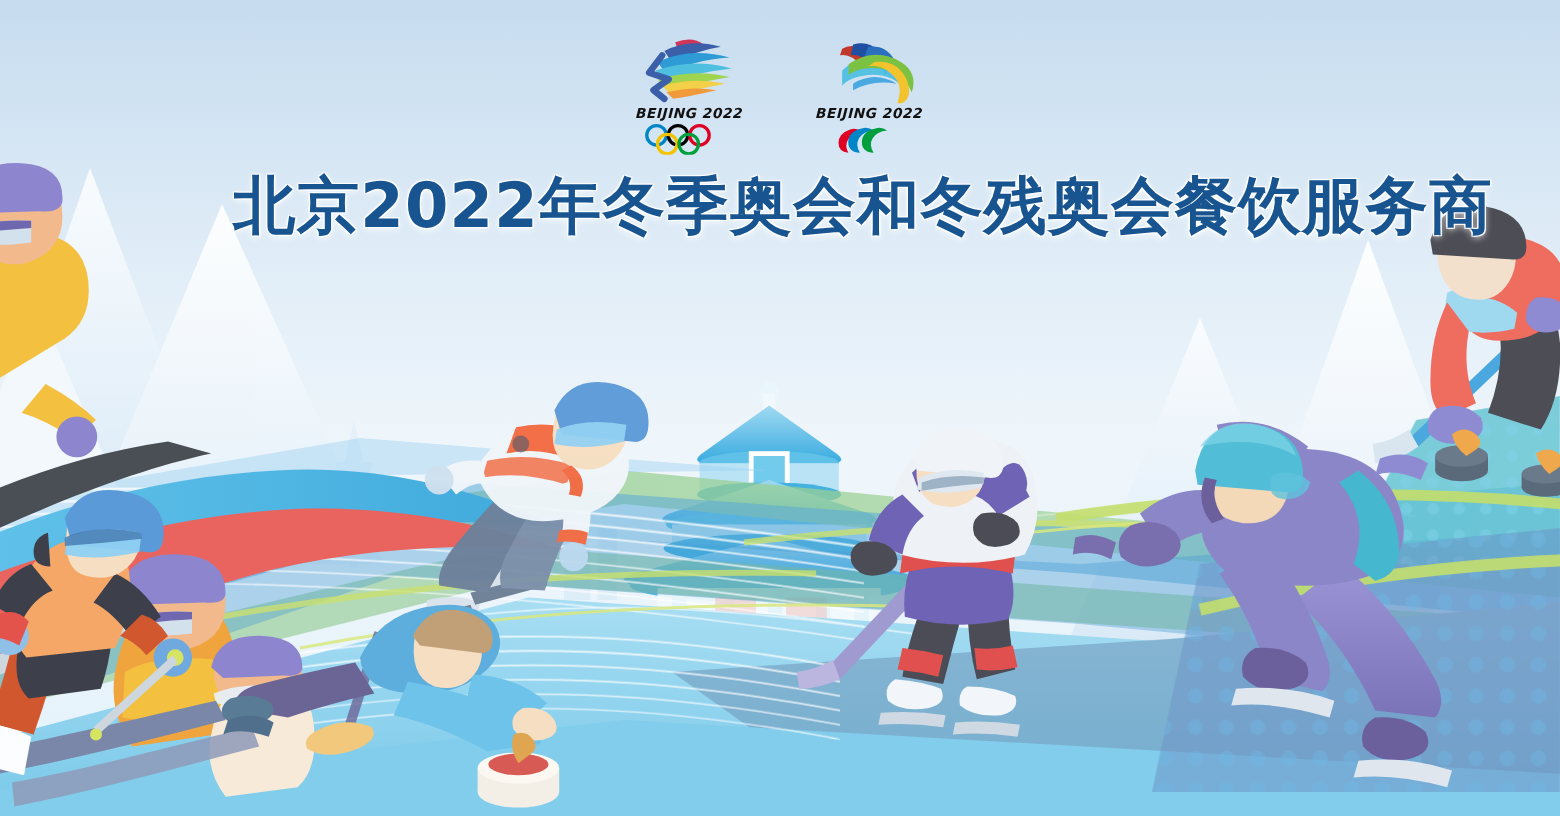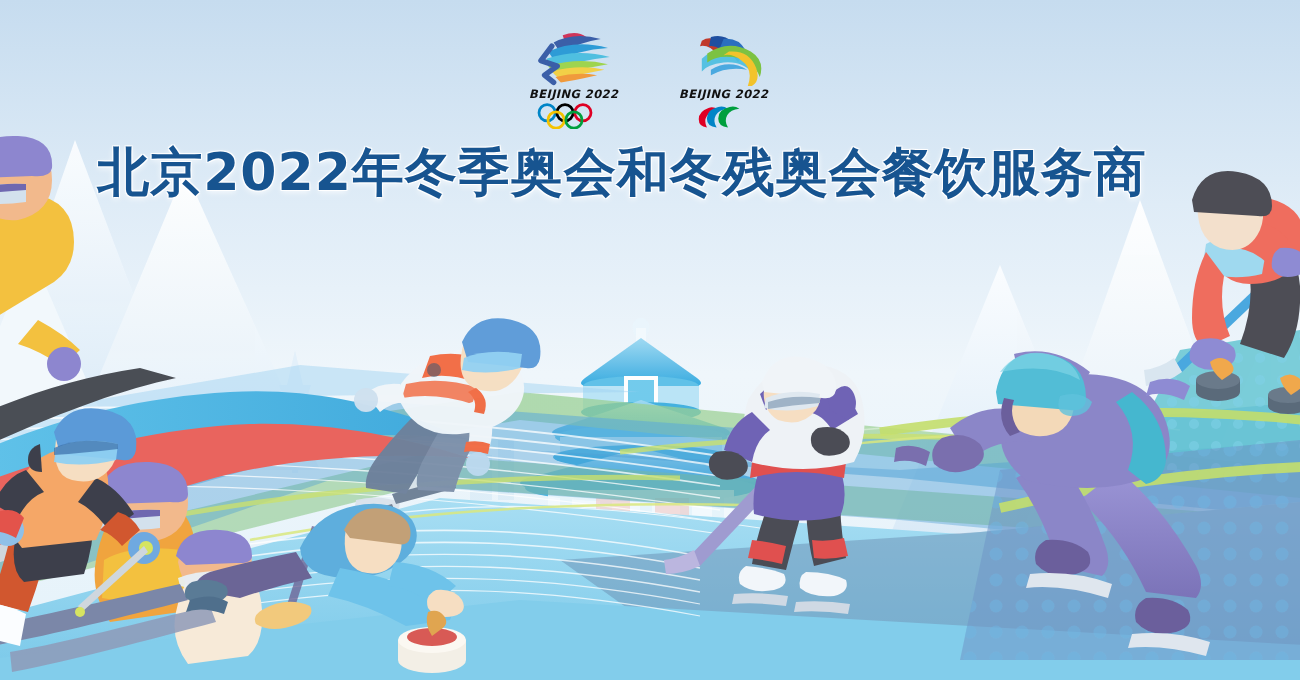--- a/index.html
+++ b/index.html
@@ -28,21 +28,21 @@
     font-weight:700;font-style:italic;
     font-size:11.5px;letter-spacing:.4px;
     color:#111;margin-top:1px;white-space:nowrap;
     transform:skewX(-3deg);
   }
   .logo-sub{height:26px;margin-top:2px;}
 
   
   #title{
     position:absolute;left:0;top:142px;width:1244px;
-    text-align:center;z-index:45;
+    text-align:right;z-index:45;
     font-family:"DejaVu Sans","Liberation Sans",sans-serif;
     font-weight:700;
     font-size:52px;
     line-height:1.18;
     letter-spacing:1px;
     color:#175490;
     text-shadow:
        0 0 1px #ffffff,
        1px 1px 0 rgba(255,255,255,.9),
       -1px 1px 0 rgba(255,255,255,.9),

